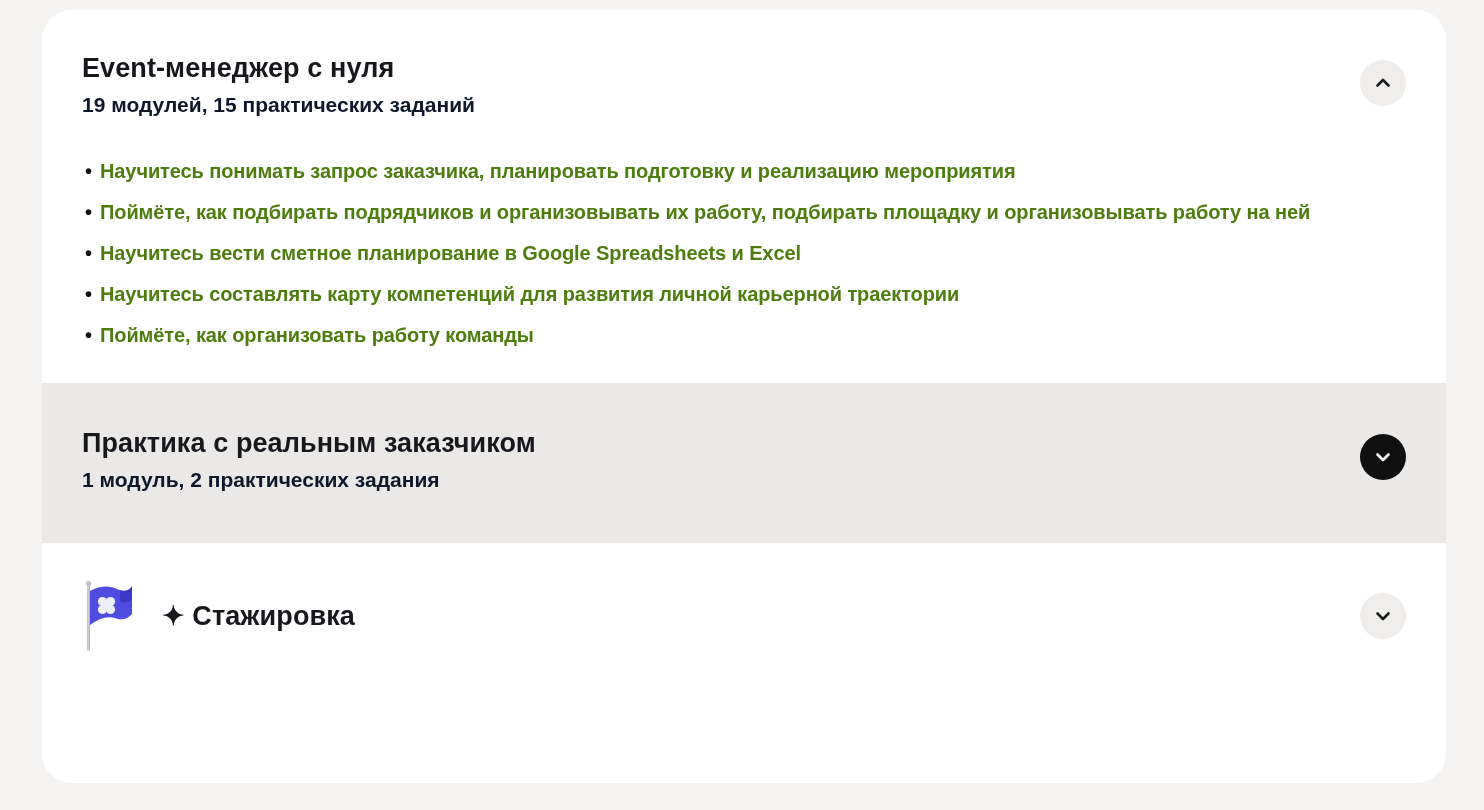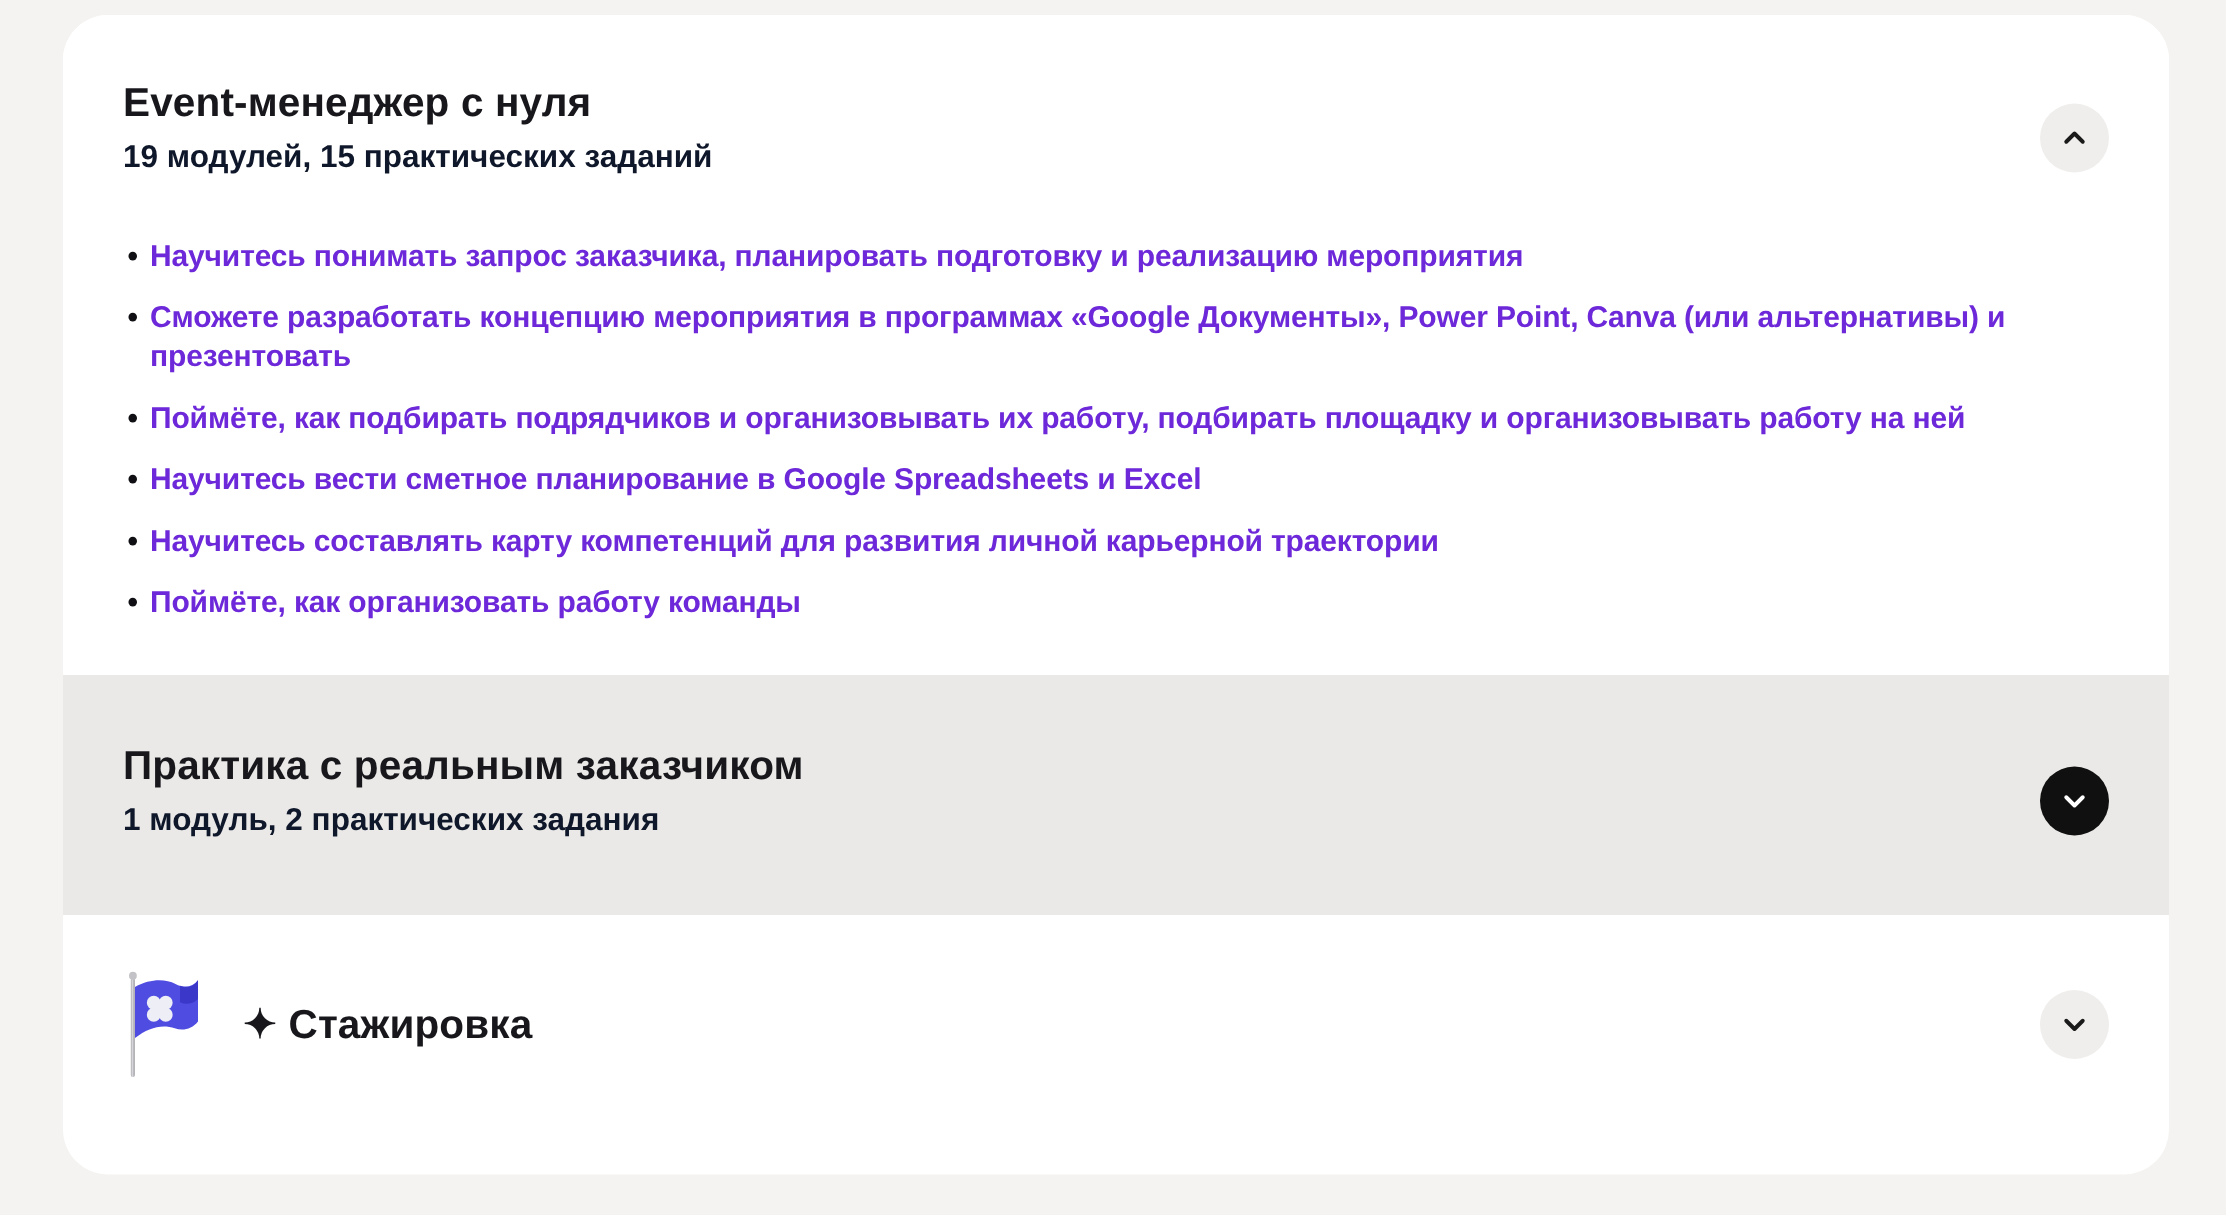--- a/index.html
+++ b/index.html
@@ -9,21 +9,21 @@
     font-family:"Liberation Sans", sans-serif;
     position:relative;
   }
   .card {
     position:absolute; left:42px; top:10px;
     width:1404px; height:773px;
     background:#ffffff; border-radius:30px;
     overflow:hidden;
   }
   .sec { width:100%; }
-  .sec-head { display:flex; justify-content:space-between; align-items:flex-end; }
+  .sec-head { display:flex; justify-content:space-between; align-items:flex-start; }
   .sec-title {
     font-size:27px; font-weight:700; color:#17171c; letter-spacing:.1px; line-height:32px;
   }
   .sec-sub {
     margin-top:11px; font-size:21px; font-weight:600; color:#0f172a; line-height:20px;
   }
   .circle-btn {
     flex:0 0 auto;
     width:46px; height:46px; border-radius:50%; border:none;
     background:#efeeec; cursor:pointer;
@@ -32,21 +32,21 @@
   }
   .circle-btn.dark { background:#101010; }
   .circle-btn svg { display:block; }
 
   
   .sec-course { padding:42px 40px 35px 40px; background:#ffffff; }
   .sec-course .circle-btn { margin-top:8px; }
   .bullets { list-style:none; margin:43px 0 0 0; padding:0; }
   .bullets li {
     position:relative; padding-left:18px; margin-bottom:15px;
-    font-size:20px; font-weight:600; color:#6d28d9;
+    font-size:20px; font-weight:600; color:#4d7c0f;
     line-height:26px; letter-spacing:-0.1px; max-width:1312px;
   }
   .bullets li:last-child { margin-bottom:0; }
   .bullets li::before {
     content:"\2022"; position:absolute; left:3px; top:0;
     font-size:20px; color:#101014;
   }
 
   
   .sec-practice { background:#eae9e7; height:160px; padding:44px 40px 0 40px; }
@@ -72,21 +72,20 @@
       <button class="circle-btn">
         <span>
           <svg width="20" height="20" viewBox="0 0 20 20">
             <polyline points="4.5,12.5 10,7 15.5,12.5" fill="none" stroke="#1a1a1a" stroke-width="2.6" stroke-linecap="round" stroke-linejoin="round"></polyline>
           </svg>
         </span>
       </button>
     </div>
     <ul class="bullets">
       <li>Научитесь понимать запрос заказчика, планировать подготовку и реализацию мероприятия</li>
-      <li>Сможете разработать концепцию мероприятия в программах «Google Документы», Power Point, Canva (или альтернативы) и презентовать</li>
       <li>Поймёте, как подбирать подрядчиков и организовывать их работу, подбирать площадку и организовывать работу на ней</li>
       <li>Научитесь вести сметное планирование в Google Spreadsheets и Excel</li>
       <li>Научитесь составлять карту компетенций для развития личной карьерной траектории</li>
       <li>Поймёте, как организовать работу команды</li>
     </ul>
   </section>
 
   <section class="sec sec-practice">
     <div class="sec-head">
       <div>

